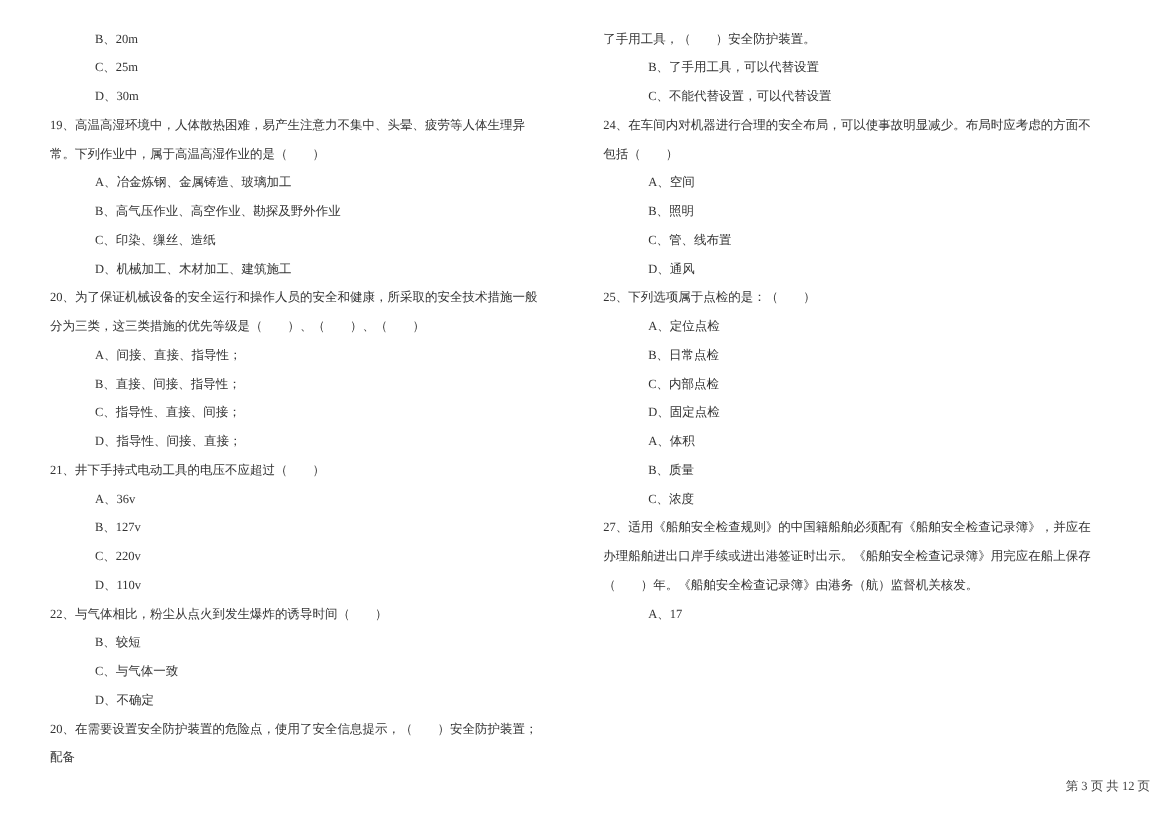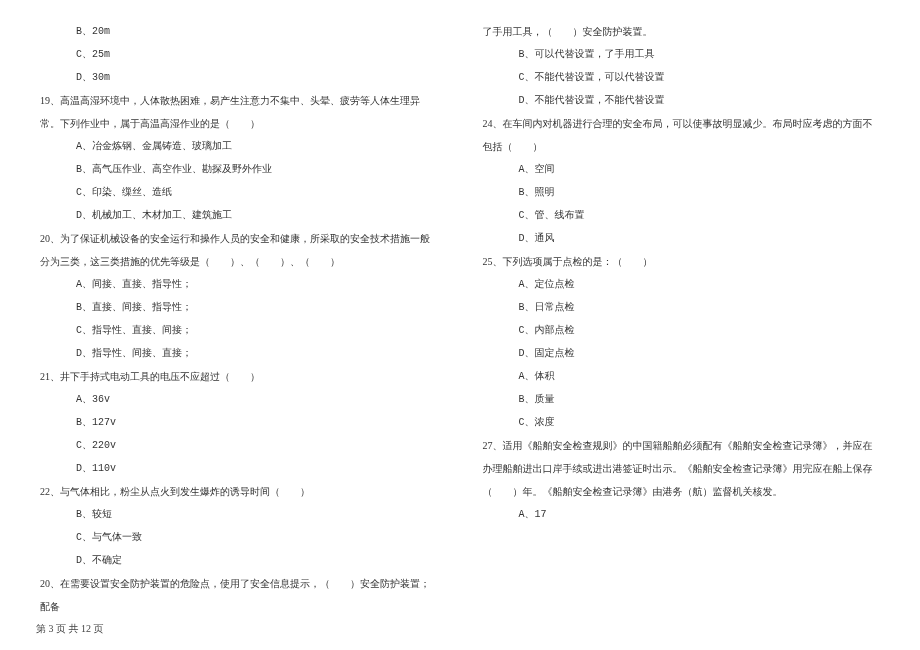--- a/index.html
+++ b/index.html
@@ -24,35 +24,33 @@
     }
     .column {
       flex: 1;
       line-height: 2.3;
     }
     .item {
       display: block;
     }
     .indent-1 {
       padding-left: 36px;
-      font-family: Liberation Mono, monospace;
     }
     .q {
       padding-left: 0px;
       font-family: Liberation Serif, serif;
     }
     .footer {
       position: absolute;
       bottom: 14px;
       left: 0;
       right: 0;
-      text-align: left;
+      text-align: right;
       font-size: 10px;
       color: #444;
-      padding-left: 36px;
     }
   </style>
 </head>
 <body>
 
 <div class="page">
   <div class="column">
     <span class="item indent-1">B、20m</span>
     <span class="item indent-1">C、25m</span>
     <span class="item indent-1">D、30m</span>
@@ -73,23 +71,22 @@
     <span class="item indent-1">D、110v</span>
     <span class="item q">22、与气体相比，粉尘从点火到发生爆炸的诱导时间（　　）</span>
     <span class="item indent-1">B、较短</span>
     <span class="item indent-1">C、与气体一致</span>
     <span class="item indent-1">D、不确定</span>
     <span class="item q">20、在需要设置安全防护装置的危险点，使用了安全信息提示，（　　）安全防护装置；配备</span>
   </div>
 
   <div class="column">
     <span class="item q">了手用工具，（　　）安全防护装置。</span>
-    <span class="item indent-1">B、可以代替设置，了手用工具</span>
+    <span class="item indent-1">B、了手用工具，可以代替设置</span>
     <span class="item indent-1">C、不能代替设置，可以代替设置</span>
-    <span class="item indent-1">D、不能代替设置，不能代替设置</span>
     <span class="item q">24、在车间内对机器进行合理的安全布局，可以使事故明显减少。布局时应考虑的方面不包括（　　）</span>
     <span class="item indent-1">A、空间</span>
     <span class="item indent-1">B、照明</span>
     <span class="item indent-1">C、管、线布置</span>
     <span class="item indent-1">D、通风</span>
     <span class="item q">25、下列选项属于点检的是：（　　）</span>
     <span class="item indent-1">A、定位点检</span>
     <span class="item indent-1">B、日常点检</span>
     <span class="item indent-1">C、内部点检</span>
     <span class="item indent-1">D、固定点检</span>

